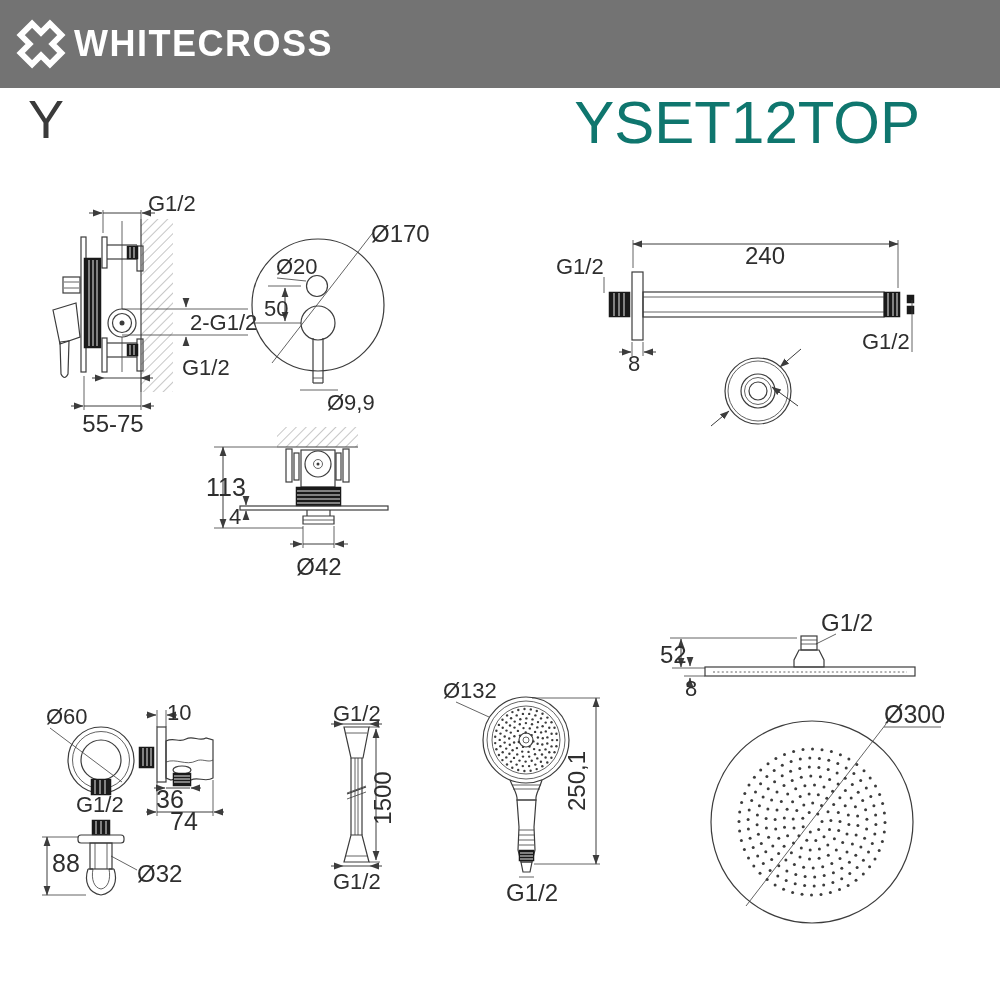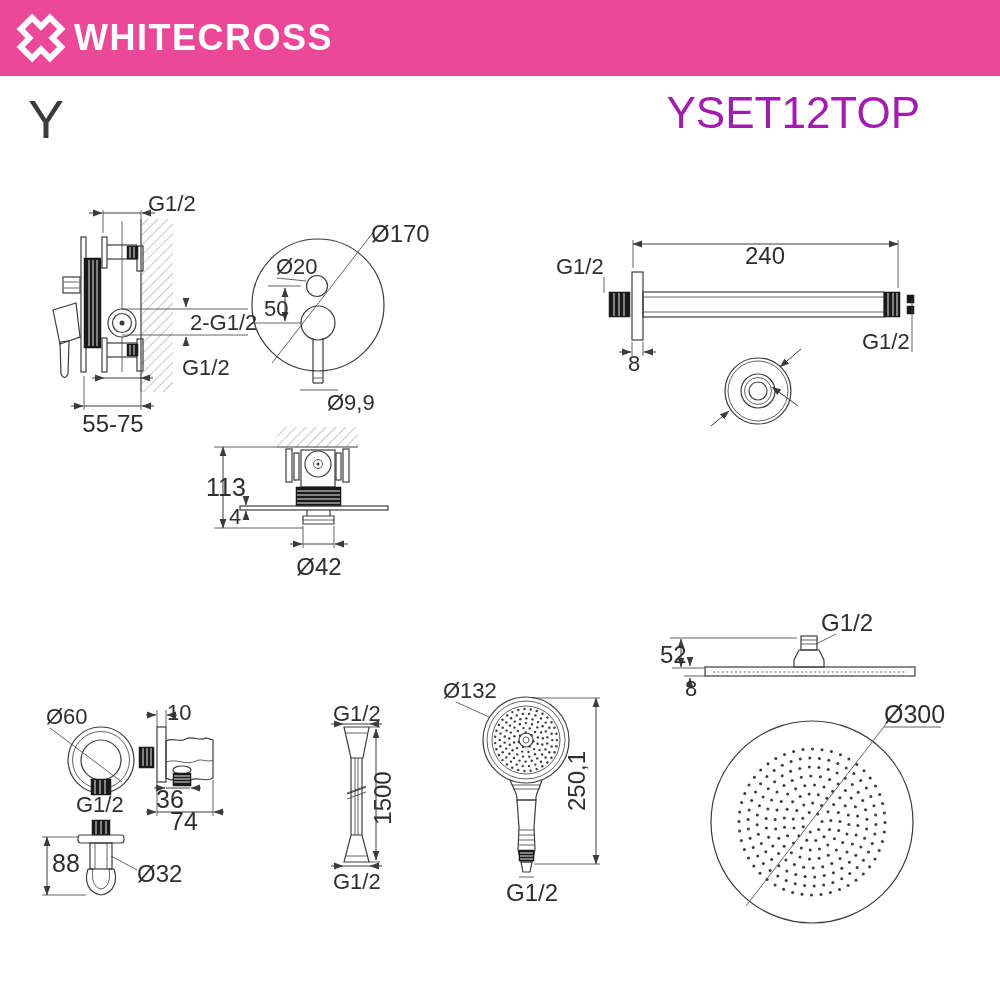--- a/index.html
+++ b/index.html
@@ -1,23 +1,23 @@
 <!DOCTYPE html>
 <html><head>
 <meta charset="utf-8">
 <style>
   html,body{margin:0;padding:0;background:#fff;}
   .page{position:relative;width:1000px;height:1000px;background:#fff;overflow:hidden;
         font-family:"Liberation Sans",sans-serif;}
-  .header{position:absolute;left:0;top:0;width:1000px;height:76px;background:#ec4899;
+  .header{position:absolute;left:0;top:0;width:1000px;height:88px;background:#737373;
           display:flex;align-items:center;}
   .logo{margin-left:14px;width:54px;height:54px;}
   .brand{color:#fff;font-size:36px;font-weight:600;letter-spacing:1.5px;margin-left:6px;}
   .series{position:absolute;left:28px;top:88px;font-size:54px;color:#3a3a3a;}
-  .model{position:absolute;right:80px;top:88px;font-size:44px;color:#a21caf;}
+  .model{position:absolute;right:80px;top:88px;font-size:60px;color:#0f766e;}
   svg.sheet{position:absolute;left:0;top:0;}
   .ln{fill:none;stroke:#3c3c3c;stroke-width:1.2px;}
   .thin{fill:none;stroke:#3c3c3c;stroke-width:0.8px;}
   .dim{fill:none;stroke:#3c3c3c;stroke-width:1px;}
   .dark{fill:#1a1a1a;stroke:#1a1a1a;stroke-width:0.5px;}
   .stripe{stroke:#e8e8e8;stroke-width:1px;}
   .txt{font-family:"Liberation Sans",sans-serif;font-size:22px;fill:#2e2e2e;}
   .t24{font-size:24px;} .t25{font-size:25px;} .mid{text-anchor:middle;}
 </style>
 </head>

